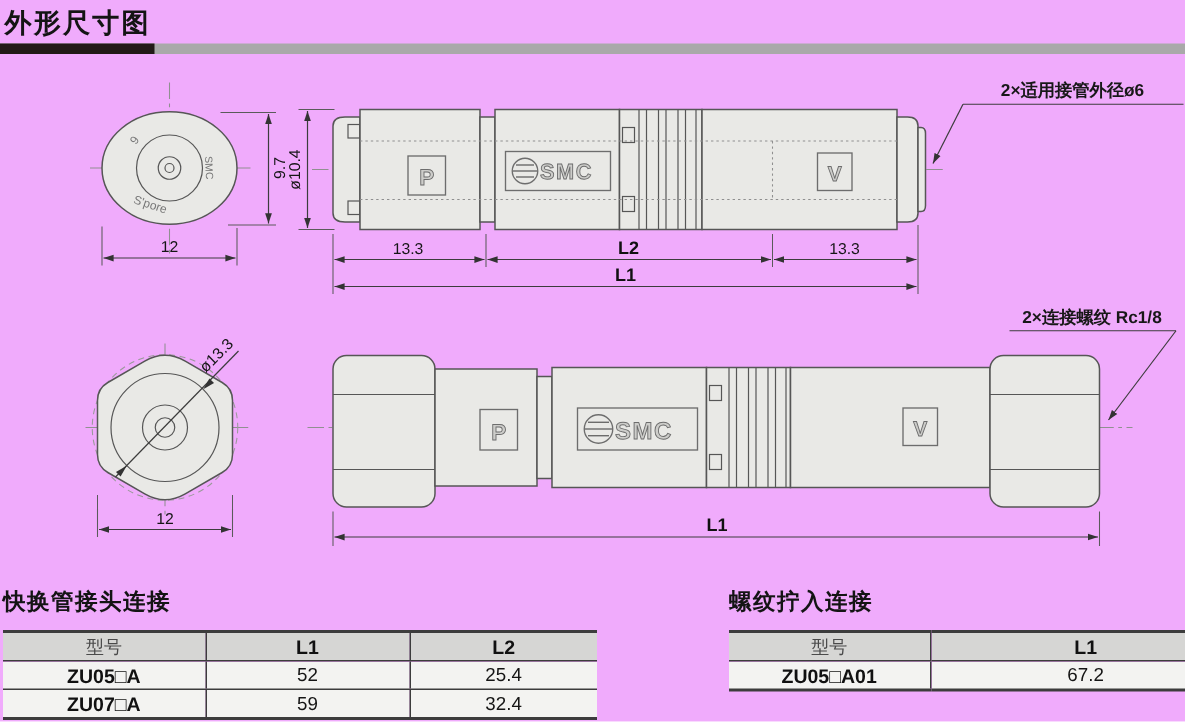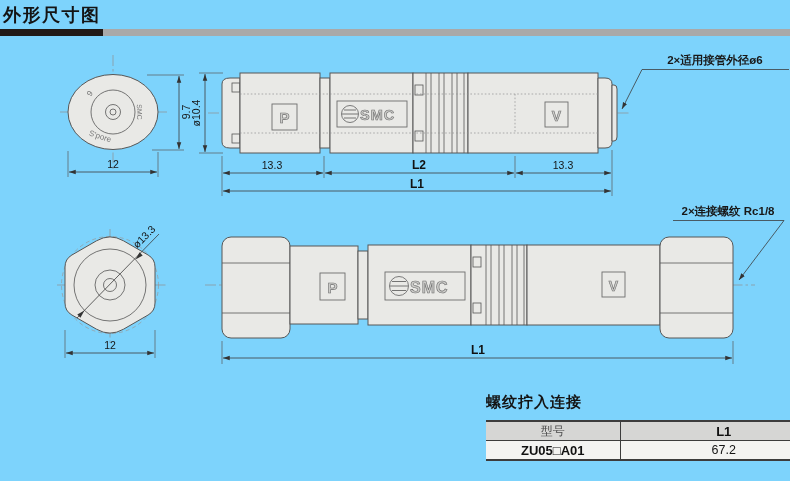--- a/index.html
+++ b/index.html
@@ -1,16 +1,16 @@
 <!DOCTYPE html>
 <html><head>
 <meta charset="utf-8">
 <style>
   html,body{margin:0;padding:0;background:#ffffff;}
-  .canvas{position:relative;width:790px;height:481px;background:#7dd3fc;overflow:hidden;
+  .canvas{position:relative;width:790px;height:481px;background:#f0abfc;overflow:hidden;
           font-family:"Liberation Sans","DejaVu Sans",sans-serif;color:#151515;}
   .page-title{position:absolute;left:3px;top:3px;font-size:18px;font-weight:bold;color:#141414;letter-spacing:1.5px;}
   .title-bar{position:absolute;left:0;top:29px;width:790px;height:7px;background:#a9a9a9;}
   .title-bar .black{position:absolute;left:0;top:0;width:103px;height:7px;background:#221a17;}
   svg.draw{position:absolute;left:0;top:0;}
   svg text{font-family:"Liberation Sans","DejaVu Sans",sans-serif;}
   .body{fill:#e9e9e6;stroke:#565656;stroke-width:1;}
   .thin{stroke:#565656;stroke-width:.8;fill:none;}
   .cl{stroke:#909090;stroke-width:.7;fill:none;stroke-dasharray:11 3 2.5 3;}
   .dot{stroke:#8f8f8f;stroke-width:.7;fill:none;stroke-dasharray:1.6 2;}
@@ -203,20 +203,47 @@
       <line class="ext" x1="733" y1="341" x2="733" y2="364"></line>
       <line class="dim" x1="223" y1="358" x2="732" y2="358" marker-start="url(#ar)" marker-end="url(#ar)"></line>
       <text class="dtxb" x="478" y="354" text-anchor="middle">L1</text>
 
       <text class="note" x="728" y="215" text-anchor="middle">2×连接螺纹 Rc1/8</text>
       <line class="dim" x1="673" y1="220.5" x2="784" y2="220.5"></line>
       <line class="dim" x1="784" y1="220.5" x2="739" y2="280" marker-end="url(#ar)"></line>
     </g>
   </svg>
 
+  <div class="tbl left">
+    <div class="tbl-title">快换管接头连接</div>
+    <table>
+      <colgroup>
+          <col style="width:135px">
+          <col style="width:136px">
+          <col style="width:125px">
+        </colgroup>
+      <tbody>
+          <tr class="hd">
+        <th class="model-h">型号</th>
+        <th class="b">L1</th>
+        <th class="b">L2</th>
+      </tr>
+      <tr class="data">
+        <td class="model">ZU05□A</td>
+        <td>52</td>
+        <td>25.4</td>
+      </tr>
+      <tr class="data">
+        <td class="model">ZU07□A</td>
+        <td>59</td>
+        <td>32.4</td>
+      </tr>
+    </tbody>
+      </table>
+  </div>
 
   <div class="tbl right">
     <div class="tbl-title">螺纹拧入连接</div>
     <table>
       <colgroup>
           <col style="width:134px">
           <col style="width:207px">
         </colgroup>
       <tbody>
           <tr class="hd">

